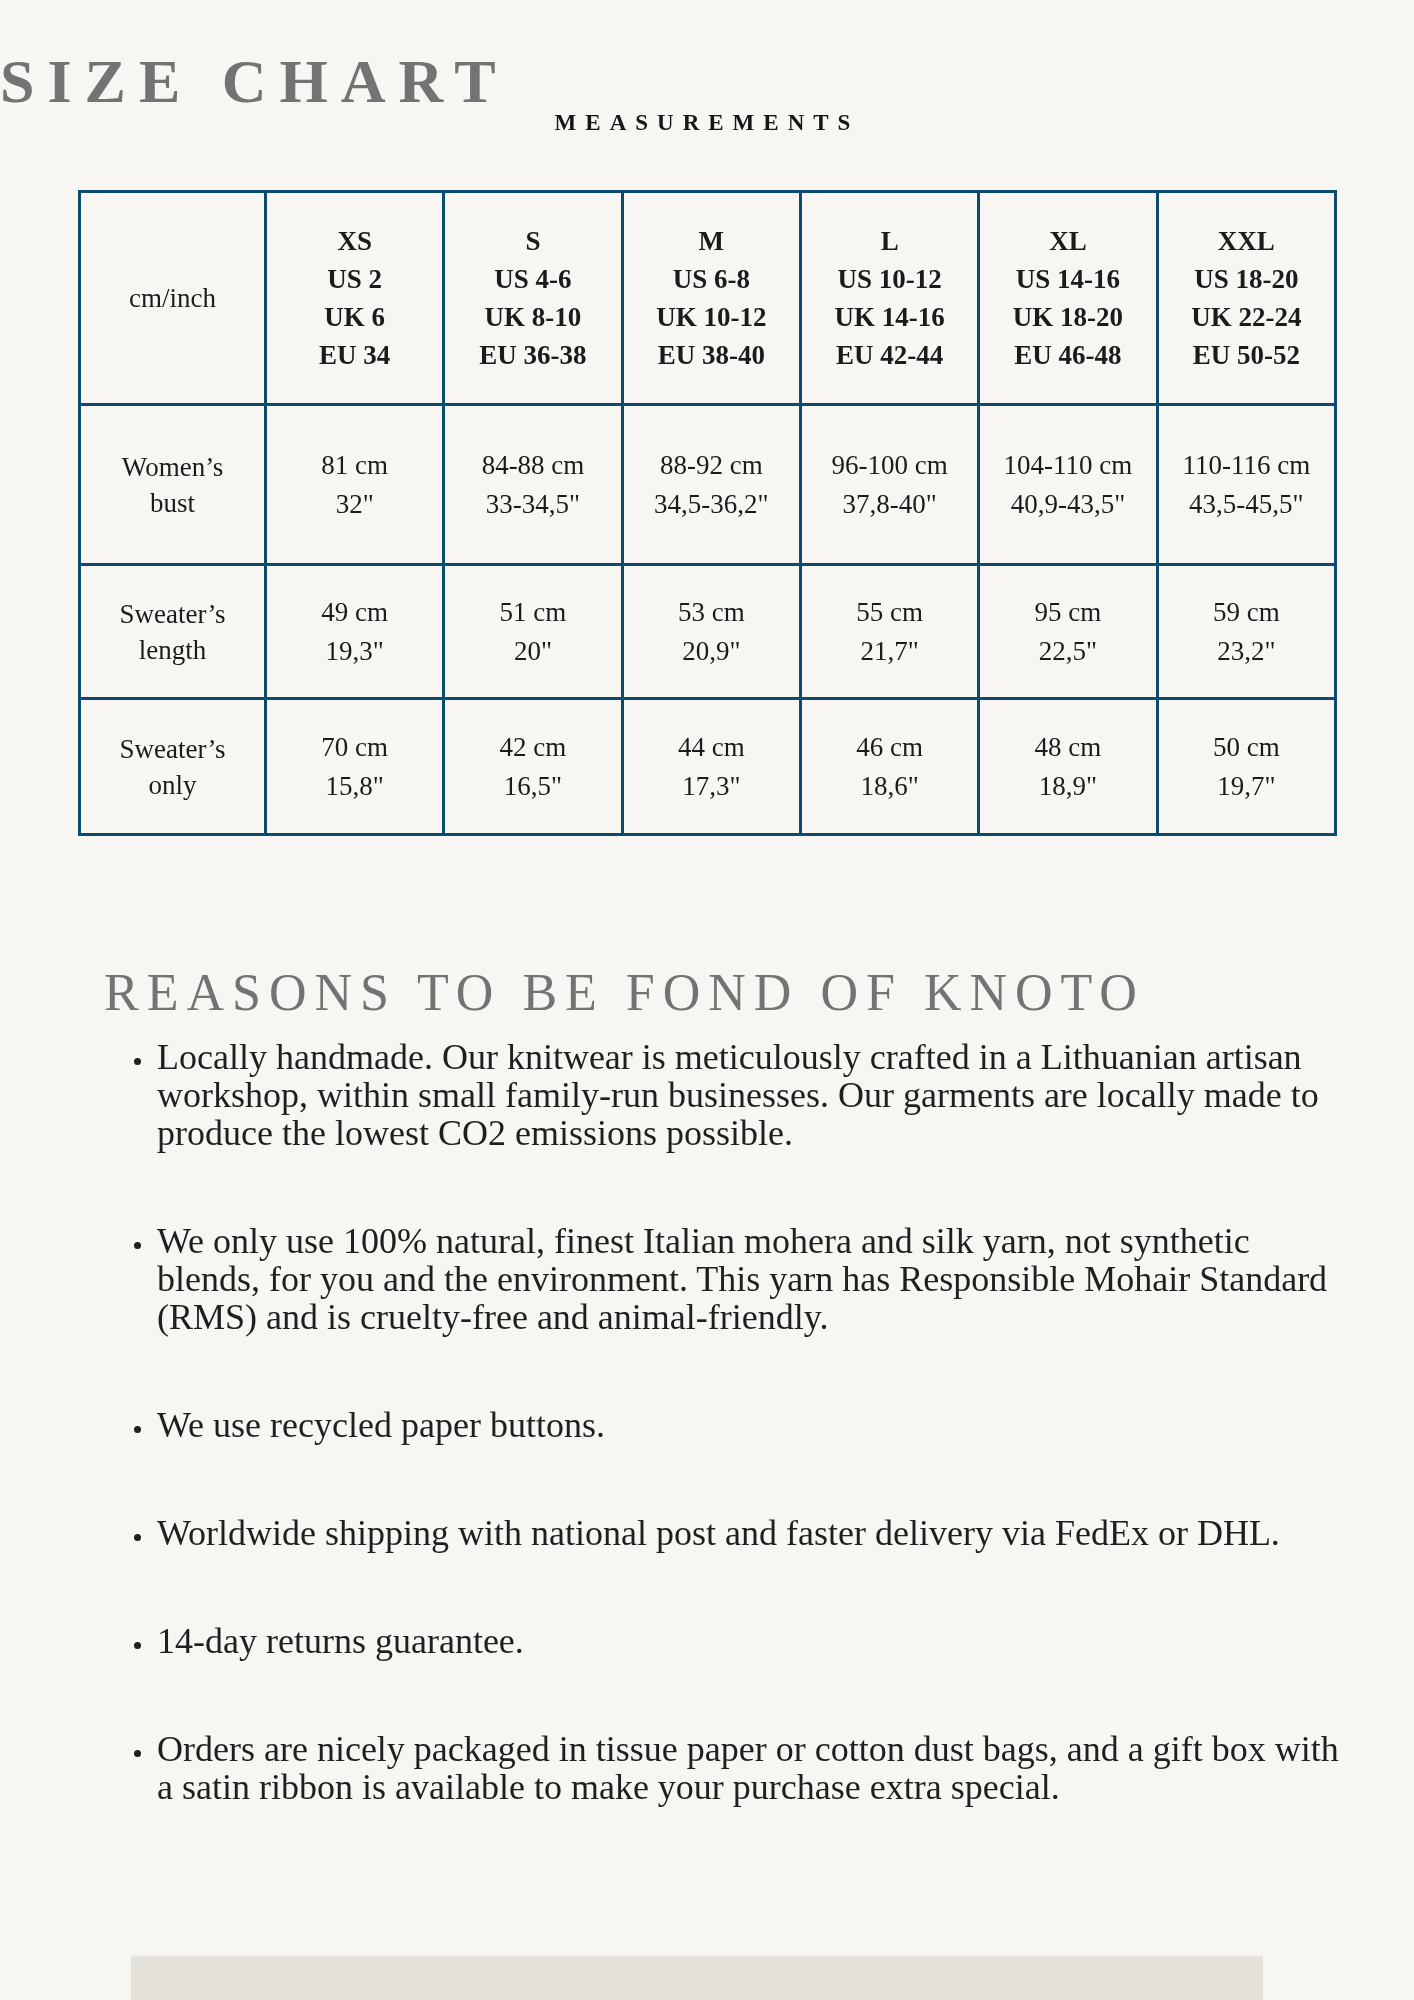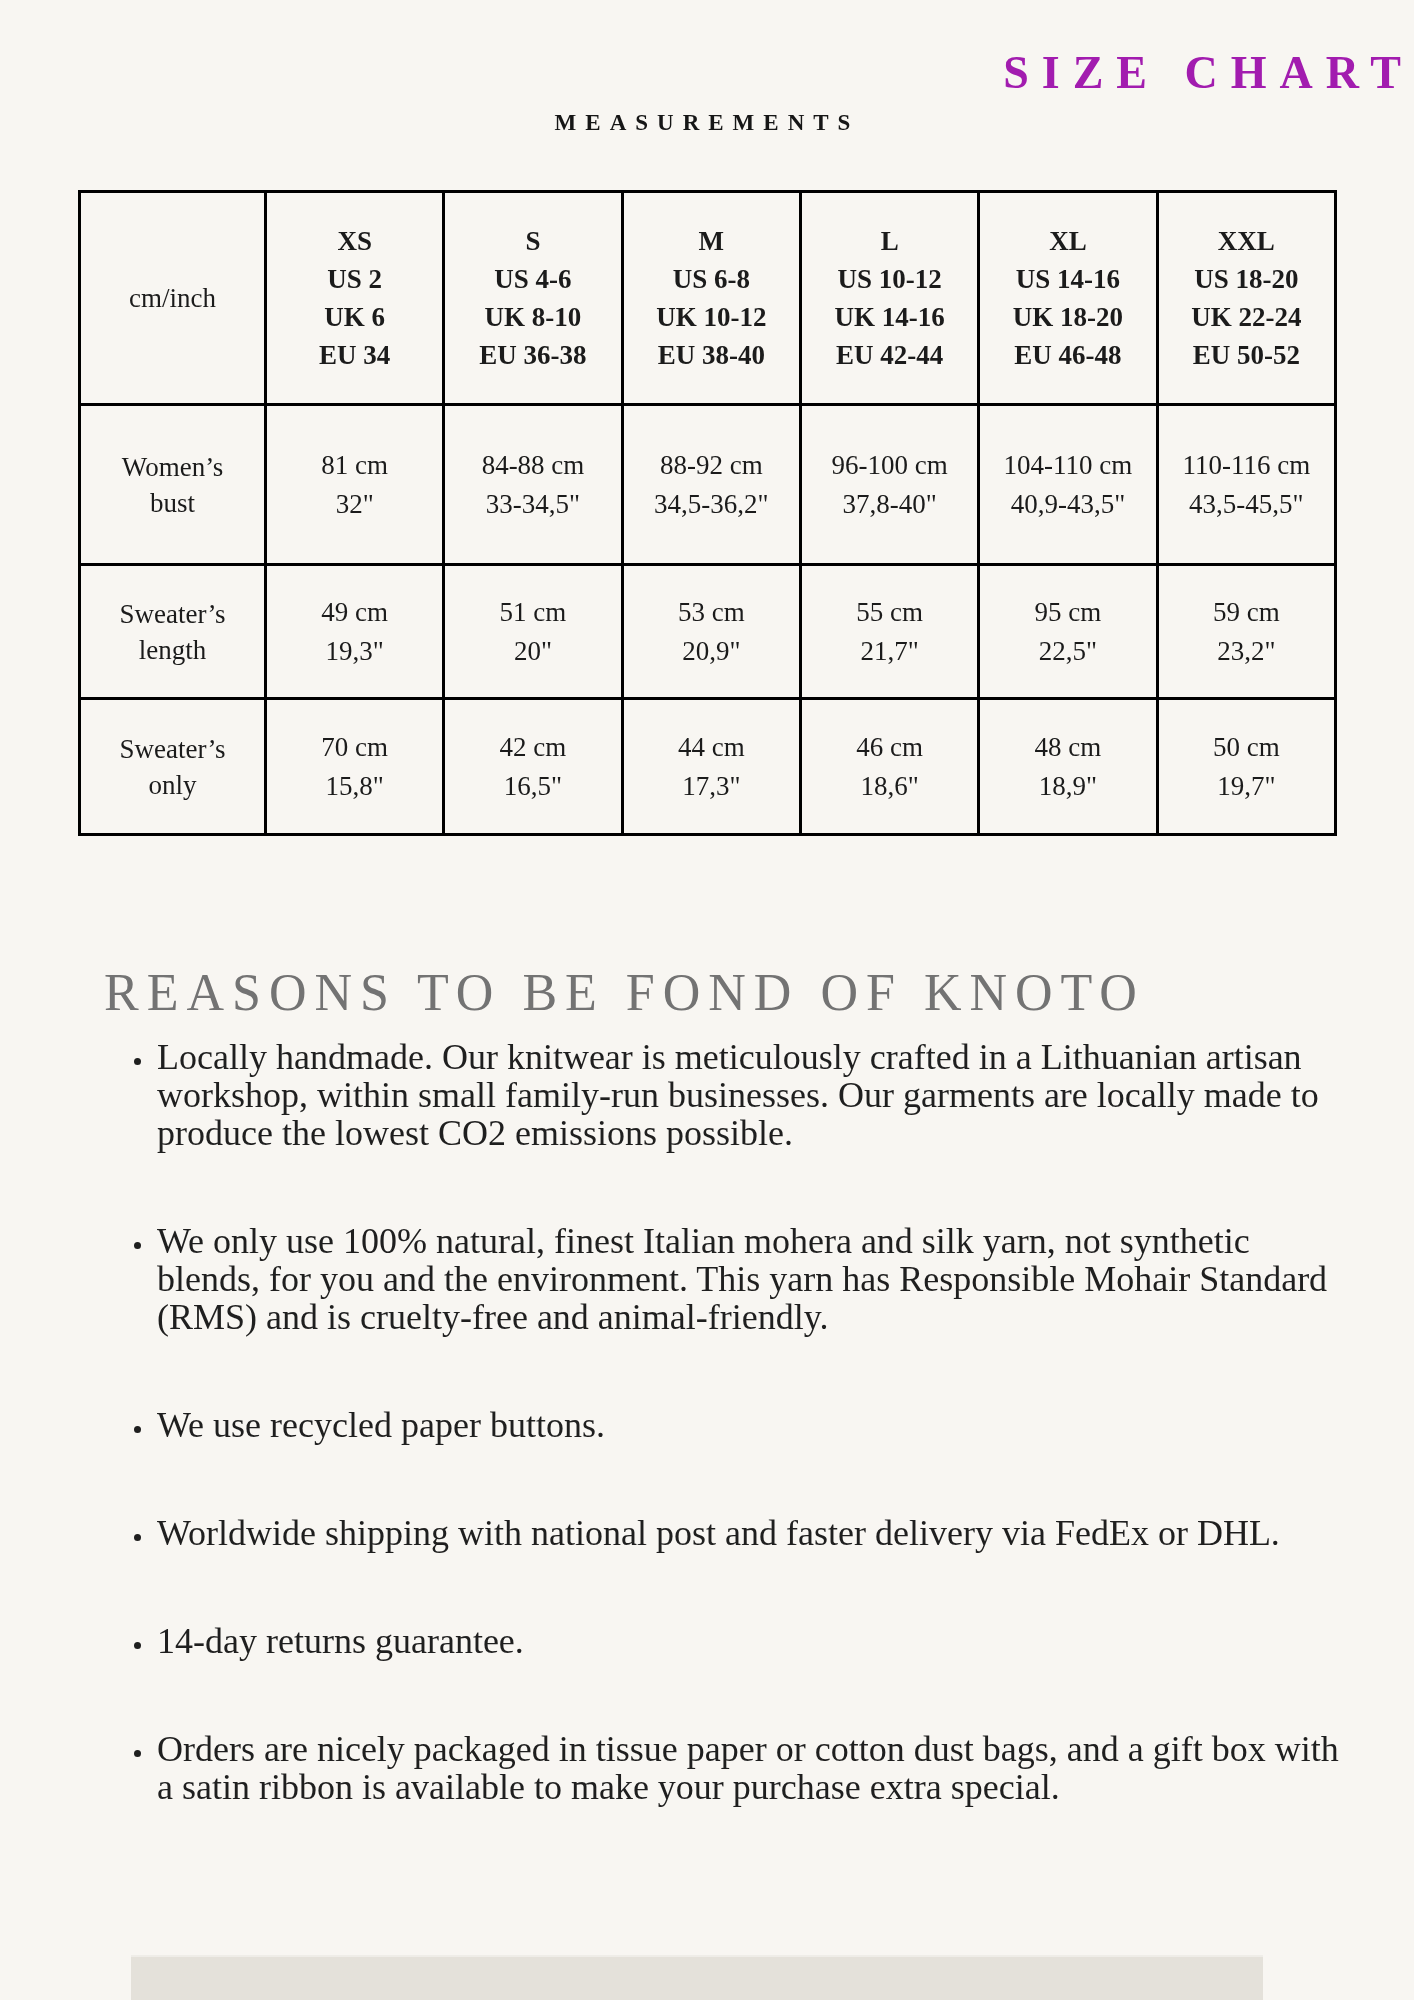--- a/index.html
+++ b/index.html
@@ -7,39 +7,39 @@
     position:relative;
     width:1414px;height:2000px;
     margin:0 auto;
     background:#f8f6f2;
     overflow:hidden;
     font-family:"Liberation Serif", serif;
     color:#1b1b1b;
   }
   .page-title{
     position:absolute;top:46px;left:0;width:100%;
-    text-align:right;
-    font-size:46px;font-weight:700;letter-spacing:13px;
-    color:#a21caf;white-space:nowrap;
+    text-align:left;
+    font-size:62px;font-weight:700;letter-spacing:13px;
+    color:#737373;white-space:nowrap;
   }
   .page-subtitle{
     position:absolute;top:110px;left:0;width:100%;
     text-align:center;
     font-size:23px;font-weight:700;letter-spacing:9px;
     color:#161616;white-space:nowrap;
   }
   .size-table-wrap{
     position:absolute;left:78px;top:190px;width:1259px;
   }
   table.size-table{
     width:100%;border-collapse:collapse;table-layout:fixed;
     background:transparent;
   }
   .size-table th,.size-table td{
-    border:3px solid #000000;
+    border:3px solid #0c4a6e;
     text-align:center;vertical-align:middle;
     font-size:27px;color:#1b1b1b;
     padding:0;
   }
   .size-table col.lbl{width:186px;}
   .size-table tr.hdr th,.size-table tr.hdr td{height:210px;}
   .size-table tr.r-bust td,.size-table tr.r-bust th{height:157px;}
   .size-table tr.r-len td,.size-table tr.r-len th{height:131px;}
   .size-table tr.r-wid td,.size-table tr.r-wid th{height:133px;}
   .unit-cell{font-weight:400;}

